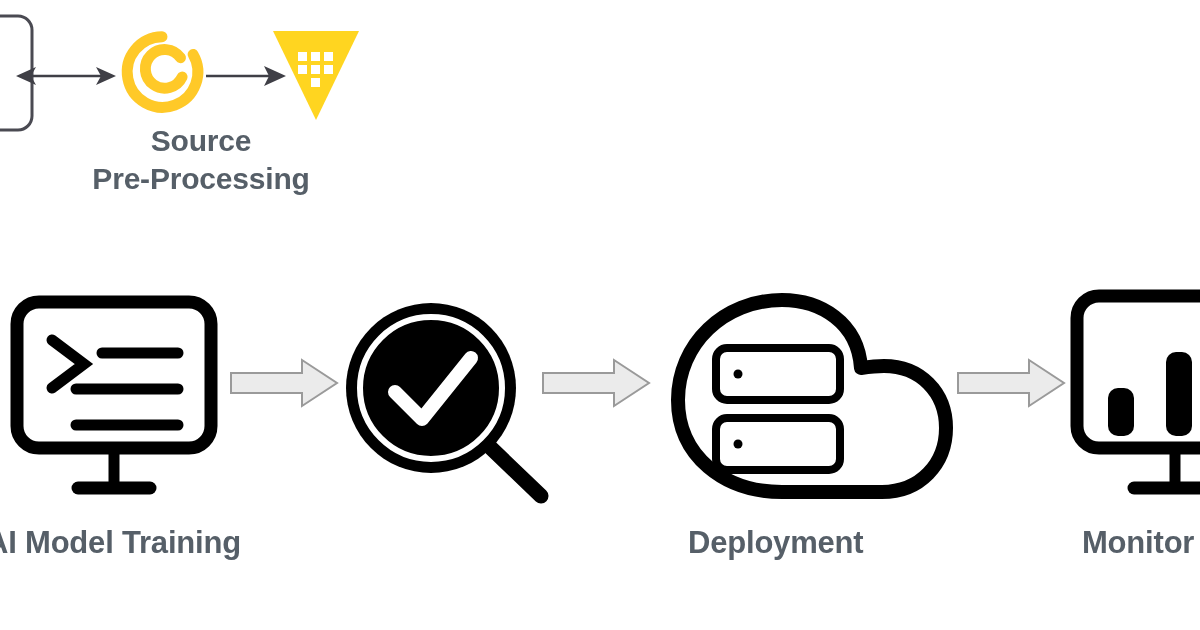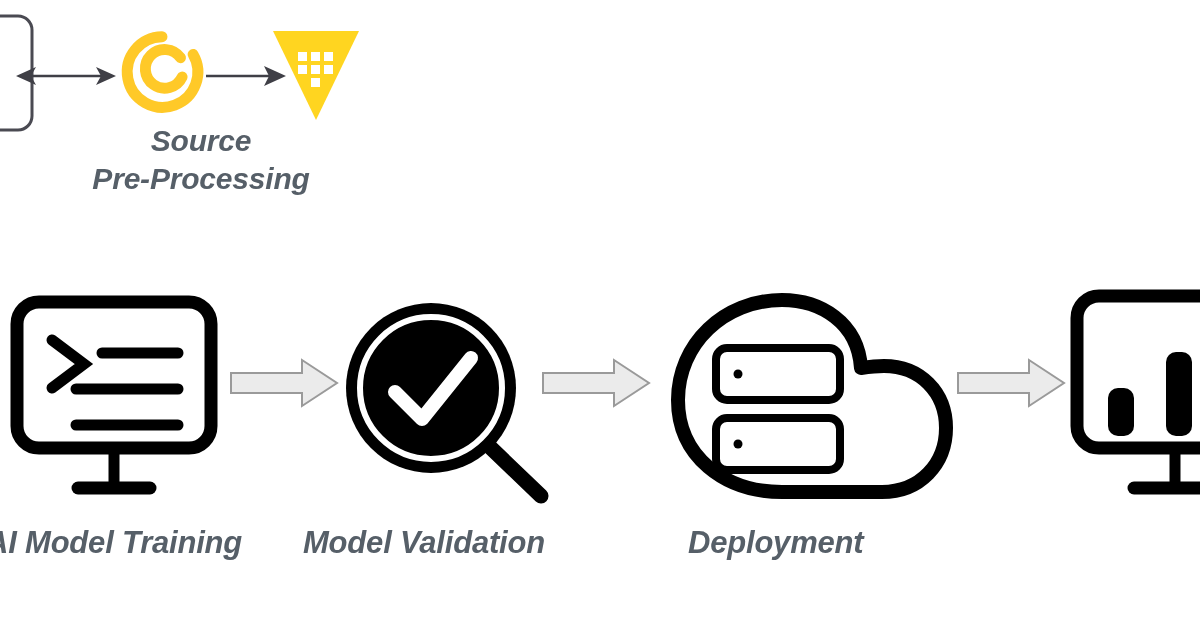--- a/index.html
+++ b/index.html
@@ -15,21 +15,20 @@
     font-family: "Liberation Sans", "DejaVu Sans", sans-serif;
     position: relative;
   }
   #canvas {
     position: absolute;
     left: 0;
     top: 0;
     width: 1024px;
     height: 630px;
     background: #ffffff;
-    font-style: italic;
   }
 
   .node {
     position: absolute;
   }
 
   .label {
     position: absolute;
     font-family: "Liberation Sans", "DejaVu Sans", sans-serif;
     font-weight: bold;
@@ -137,21 +136,20 @@
       <line x1="148" y1="148" x2="198" y2="196" stroke="#000000" stroke-width="15" stroke-linecap="round"></line>
 
       <circle cx="88" cy="88" r="85" fill="#000000"></circle>
 
       <circle cx="88" cy="88" r="71" fill="none" stroke="#ffffff" stroke-width="6"></circle>
 
       <polyline points="52,92 79,119 128,58" fill="none" stroke="#ffffff" stroke-width="14" stroke-linecap="round" stroke-linejoin="round"></polyline>
     </svg>
   </div>
 
-  <div class="label label-bottom" style="left:303px; top:525px;">Model Validation</div>
 
   <div class="node" style="left:540px; top:356px;">
     <svg width="112" height="54" viewBox="0 0 112 54">
       <polygon points="3,17 74,17 74,4 109,27 74,50 74,37 3,37" fill="#ebebeb" stroke="#9a9a9a" stroke-width="2"></polygon>
     </svg>
   </div>
 
   <div class="node" style="left:668px; top:296px;">
     <svg width="288" height="208" viewBox="0 0 288 208">
       <path d="M 193 72
@@ -181,14 +179,15 @@
     <svg width="210" height="212" viewBox="0 0 210 212">
       <rect x="7" y="6" width="196" height="152" rx="22" ry="22" fill="#ffffff" stroke="#000000" stroke-width="13"></rect>
       <rect x="38" y="98" width="26" height="48" rx="10" ry="10" fill="#000000"></rect>
       <rect x="96" y="62" width="26" height="84" rx="10" ry="10" fill="#000000"></rect>
       <rect x="154" y="44" width="26" height="102" rx="10" ry="10" fill="#000000"></rect>
       <line x1="105" y1="158" x2="105" y2="192" stroke="#000000" stroke-width="11"></line>
       <line x1="64" y1="198" x2="146" y2="198" stroke="#000000" stroke-width="13" stroke-linecap="round"></line>
     </svg>
   </div>
 
+  <div class="label label-bottom" style="left:1082px; top:525px;">Monitor</div>
 
 </div>
 
 </body></html>

